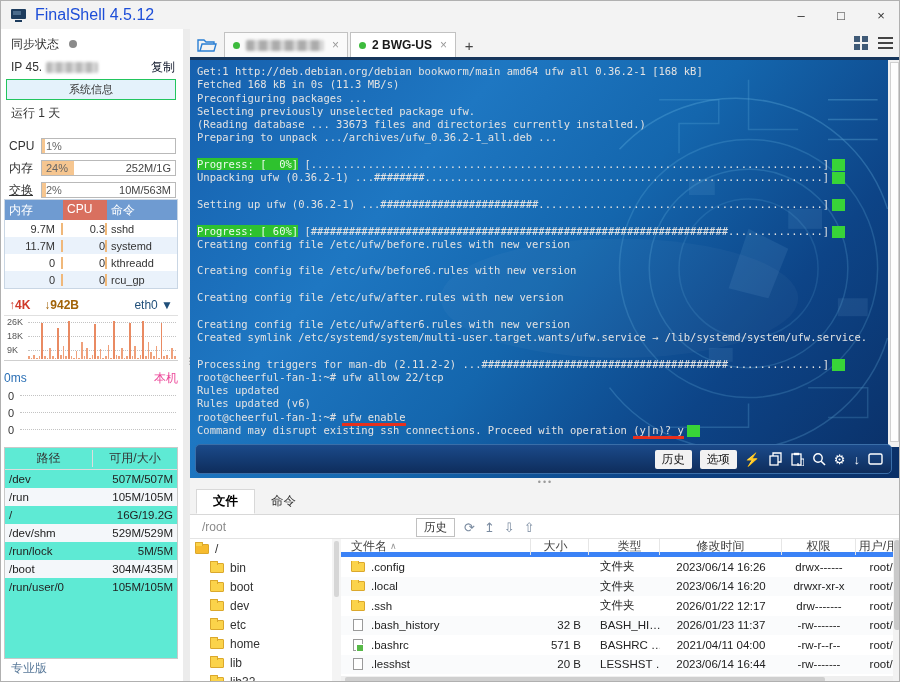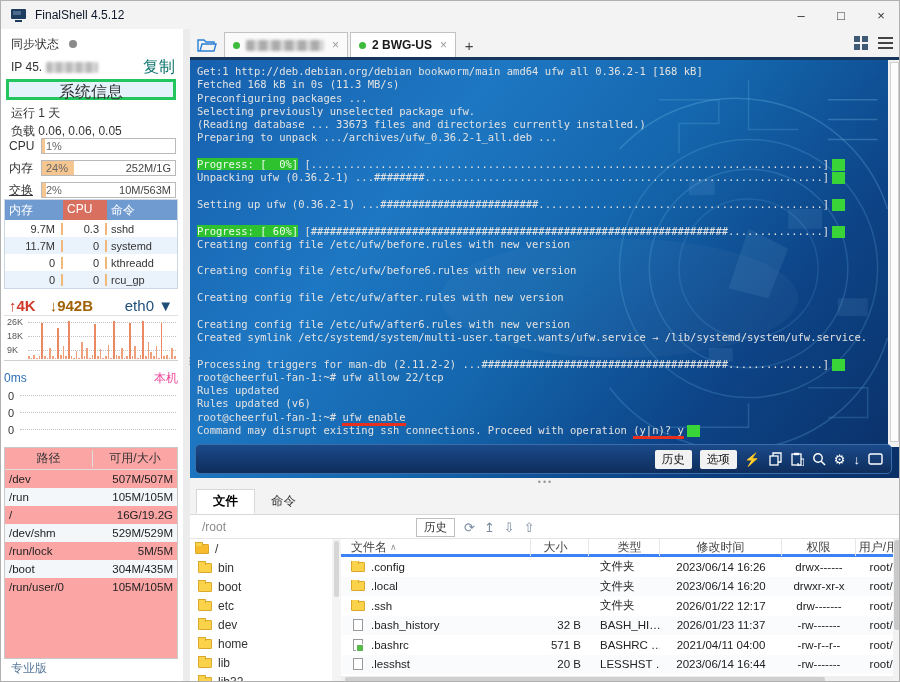--- a/index.html
+++ b/index.html
@@ -5,70 +5,70 @@
   * { margin:0; padding:0; box-sizing:border-box; }
   html,body { width:900px; height:682px; font-family:"Liberation Sans", sans-serif; background:#f3f3f3; overflow:hidden; }
   .win { position:absolute; top:0; left:0; width:900px; height:682px; background:#f3f3f3; border:1px solid #b0b0b0; overflow:hidden; }
 
   
   .titlebar { position:absolute; top:0; left:0; width:900px; height:28px; background:#f3f3f3; display:flex; align-items:center; }
   .app-ic { margin-left:10px; width:16px; height:13px; position:relative; }
   .app-ic .scr { position:absolute; top:0; left:0; width:15px; height:10px; background:#1d3c5e; border-radius:1px; }
   .app-ic .scr::after{ content:""; position:absolute; left:2px; top:2px; width:8px; height:4px; background:#4a6b8c; }
   .app-ic .base { position:absolute; bottom:0; left:4px; width:7px; height:2px; background:#1d3c5e; }
-  .title-txt { margin-left:8px; font-size:12px; color:#0f172a; }
+  .title-txt { margin-left:8px; font-size:16px; color:#1d4ed8; }
   .win-controls { margin-left:auto; display:flex; height:28px; }
   .wbtn { width:40px; height:28px; display:flex; align-items:center; justify-content:center; font-size:13px; color:#333; }
 
   
   .sidebar { position:absolute; top:28px; left:0; width:182px; height:654px; background:#fff; font-size:12px; color:#333; }
   .vsplit { position:absolute; top:28px; left:182px; width:7px; height:654px; background:#ececec; }
   .vsplit .dots { position:absolute; top:330px; left:2px; color:#9a9a9a; font-size:9px; line-height:4px; }
   .side-row { position:absolute; left:10px; right:8px; height:20px; display:flex; align-items:center; }
   .dot-gray { display:inline-block; width:8px; height:8px; border-radius:50%; background:#8a8a8a; margin-left:10px; }
   .blur-ip { display:inline-block; width:52px; height:11px; margin-left:4px; background:repeating-linear-gradient(90deg,#b9b9b9 0 6px,#d8d8d8 6px 10px); filter:blur(1.5px); border-radius:2px; }
-  .copy-lnk { margin-left:auto; color:#0f766e; font-size:16px; }
-  .sysinfo-btn { position:absolute; top:50px; left:5px; right:7px; height:21px; background:#e4f2fb; border:3px solid #22c55e; text-align:center; line-height:19px; font-size:16px; color:#333; }
+  .copy-lnk { margin-left:auto; color:#0f172a; font-size:12px; }
+  .sysinfo-btn { position:absolute; top:50px; left:5px; right:7px; height:21px; background:#e4f2fb; border:1px solid #22c55e; text-align:center; line-height:19px; font-size:11px; color:#333; }
   .meter-row { position:absolute; left:8px; right:7px; height:18px; display:flex; align-items:center; }
   .meter-label { width:32px; font-size:12px; color:#333; }
   .meter-bar { flex:1; height:16px; border:1px solid #b9b9b9; background:#fff; position:relative; overflow:hidden; }
   .meter-fill { position:absolute; top:0; left:0; bottom:0; background:#f6c690; }
   .meter-pct { position:absolute; left:4px; top:1px; font-size:11px; color:#666; }
   .meter-detail { position:absolute; right:4px; top:1px; font-size:11px; color:#444; }
 
   .proc-table { position:absolute; top:170px; left:3px; right:5px; border:1px solid #c9d6e4; }
   .proc-head { display:flex; height:20px; color:#fff; font-size:12px; }
   .proc-head .c1 { width:58px; background:#6f9bd1; padding:2px 4px; }
   .proc-head .c2 { width:44px; background:#d9705f; padding:2px 4px; }
   .proc-head .c3 { flex:1; background:#6f9bd1; padding:2px 4px; }
   .proc-row { display:flex; height:17px; font-size:11px; color:#333; align-items:center; }
   .proc-row:nth-child(even){ background:#eaf2fb; }
   .proc-row .c1 { width:58px; text-align:right; padding-right:6px; border-right:2px solid #f0b87a; }
-  .proc-row .c2 { width:44px; text-align:right; padding-right:6px; border-right:2px solid #f0b87a; }
+  .proc-row .c2 { width:44px; text-align:right; border-right:2px solid #f0b87a; }
   .proc-row .c3 { flex:1; padding-left:4px; }
 
-  .net-legend { position:absolute; top:268px; left:8px; right:10px; height:16px; font-size:15px; display:flex; align-items:center; }
+  .net-legend { position:absolute; top:268px; left:8px; right:10px; height:16px; font-size:12px; display:flex; align-items:center; }
   .net-up { color:#d03a2a; font-weight:bold; }
   .net-down { color:#a16207; font-weight:bold; margin-left:14px; }
   .net-iface { margin-left:auto; color:#1f4e79; }
   .net-chart { position:absolute; top:286px; left:3px; right:5px; height:46px; border-top:1px solid #e0e0e0; border-bottom:1px solid #cfcfcf; background:#fff; }
   .net-ylab { position:absolute; left:3px; font-size:9px; color:#555; }
   .net-grid { position:absolute; left:24px; right:2px; border-top:1px dotted #c3c3c3; height:0; }
   .net-bars { position:absolute; left:24px; right:2px; bottom:1px; top:2px; display:flex; align-items:flex-end; gap:1px; }
   .net-bar { width:2px; background:#efa07b; }
 
   .ping-box { position:absolute; top:340px; left:3px; right:5px; height:72px; background:#fff; }
   .ping-head { display:flex; font-size:12px; height:18px; align-items:center; }
   .ping-lat { color:#2a6fb5; }
   .ping-host { margin-left:auto; color:#ec4899; }
   .ping-row { display:flex; align-items:center; height:17px; font-size:11px; color:#333; }
   .ping-row .lbl { width:16px; text-align:left; padding-left:4px; }
   .ping-row .line { flex:1; border-top:1px dotted #c3c3c3; margin-right:2px; }
 
-  .disk-panel { position:absolute; top:418px; left:3px; right:5px; height:212px; border:1px solid #c9c9c9; background:#fca5a5; overflow:hidden; }
+  .disk-panel { position:absolute; top:418px; left:3px; right:5px; height:212px; border:1px solid #c9c9c9; background:#5eead4; overflow:hidden; }
   .disk-head { display:flex; height:22px; border-bottom:1px solid #ddd; font-size:12px; color:#333; align-items:center; }
   .disk-head .h1 { width:88px; text-align:center; border-right:1px solid #ddd; }
   .disk-head .h2 { flex:1; text-align:center; }
   .disk-row { display:flex; height:18px; font-size:11.5px; color:#222; align-items:center; }
   .disk-row:nth-child(even){ background:#f4f7fa; }
   .disk-row .p { width:78px; padding-left:4px; }
   .disk-row .v { flex:1; text-align:right; padding-right:4px; }
   .edition { position:absolute; bottom:6px; left:10px; font-size:12px; color:#5a7a9a; }
 
   
@@ -114,33 +114,33 @@
   .ftab { height:25px; padding:0 16px; display:flex; align-items:center; font-size:12.5px; color:#333; }
   .ftab.active { background:#fff; border:1px solid #d8d8d8; border-bottom:1px solid #fff; font-weight:bold; color:#000; }
   .pathbar { position:absolute; top:27px; left:0; right:0; height:23px; display:flex; align-items:center; border-bottom:1px solid #e4e4e4; }
   .path-txt { margin-left:12px; font-size:12px; color:#8a8a8a; }
   .path-right { margin-left:190px; display:flex; align-items:center; gap:9px; }
   .pbtn { border:1px solid #c0c0c0; background:#fff; font-size:11.5px; padding:1px 7px; color:#333; }
   .pic { color:#7a8ba0; font-size:13px; }
 
   .fcontent { position:absolute; top:50px; left:0; right:0; bottom:0; overflow:hidden; }
   .tree { position:absolute; top:0; left:0; width:142px; bottom:0; overflow:hidden; }
-  .tree-item { height:19px; display:flex; align-items:center; font-size:12px; color:#333; padding-left:8px; }
+  .tree-item { height:19px; display:flex; align-items:center; font-size:12px; color:#333; padding-left:20px; }
   .tree-item.root { padding-left:5px; }
   .tree-sb { position:absolute; top:0; left:142px; width:9px; bottom:0; background:#f4f4f4; }
   .tree-sb .thumb { position:absolute; top:2px; left:2px; width:5px; height:56px; background:#d6d6d6; border-radius:2px; }
 
   .folder-ic { position:relative; display:inline-block; width:14px; height:10px; background:#fbd34a; border:1px solid #dba82c; border-radius:1px; margin-right:6px; flex:none; }
   .folder-ic::before { content:""; position:absolute; top:-3px; left:-1px; width:6px; height:3px; background:#fbd34a; border:1px solid #dba82c; border-bottom:none; border-radius:1px 1px 0 0; }
   .folder-ic.open { background:#f7bb2e; }
   .file-ic { position:relative; display:inline-block; width:10px; height:12px; background:#fff; border:1px solid #9a9a9a; margin-right:8px; margin-left:2px; flex:none; }
   .file-ic.edit::after { content:""; position:absolute; right:-2px; bottom:-2px; width:6px; height:6px; background:#57b947; border:1px solid #fff; }
 
   .ftable { position:absolute; top:0; left:151px; right:8px; bottom:0; overflow:hidden; }
-  .fhead { display:flex; height:18px; border-bottom:3px solid #3b82f6; font-size:12px; color:#444; align-items:center; }
+  .fhead { display:flex; height:18px; border-bottom:5px solid #3b82f6; font-size:12px; color:#444; align-items:center; }
   .fhead div { text-align:center; border-right:1px solid #e6e6e6; height:18px; line-height:18px; flex:none; overflow:hidden; white-space:nowrap; }
   .frow { display:flex; height:19.5px; align-items:center; font-size:11.5px; color:#222; }
   .frow:nth-child(even){ background:#fafbfc; }
   .frow div { flex:none; overflow:hidden; white-space:nowrap; }
   .col-name { width:190px; padding-left:10px; display:flex; align-items:center; }
   .col-size { width:58px; text-align:right; padding-right:8px; }
   .col-type { width:64px; padding-left:4px;margin-left:7px; }
   .col-mtime { width:122px; text-align:center; }
   .col-perm { width:74px; text-align:center; }
   .col-owner { width:70px; text-align:center; }
@@ -174,23 +174,20 @@
       <span class="dot-gray"></span>
     </div>
     <div class="side-row" style="top:28px;">
       <span>IP 45.</span>
       <span class="blur-ip"></span>
       <span class="copy-lnk">复制</span>
     </div>
     <div class="sysinfo-btn">系统信息</div>
     <div class="side-row" style="top:74px;">
         <span>运行 1 天</span>
-      </div>
-    <div class="side-row" style="top:92px;">
-        <span>负载 0.06, 0.06, 0.05</span>
       </div>
 
     <div id="meters">
         <div class="meter-row" style="top: 108px;">
           <span class="meter-label">CPU</span>
           <div class="meter-bar">
             <div class="meter-fill" style="width: 2%;"></div>
             <span class="meter-pct">1%</span>
             <span class="meter-detail"></span>
           </div>
@@ -493,25 +490,25 @@
           <div class="tree-item">
             <span class="folder-ic"></span>
             <span>bin</span>
           </div>
           <div class="tree-item">
             <span class="folder-ic"></span>
             <span>boot</span>
           </div>
           <div class="tree-item">
             <span class="folder-ic"></span>
-            <span>etc</span>
+            <span>dev</span>
           </div>
           <div class="tree-item">
             <span class="folder-ic"></span>
-            <span>dev</span>
+            <span>etc</span>
           </div>
           <div class="tree-item">
             <span class="folder-ic"></span>
             <span>home</span>
           </div>
           <div class="tree-item">
             <span class="folder-ic"></span>
             <span>lib</span>
           </div>
           <div class="tree-item">

